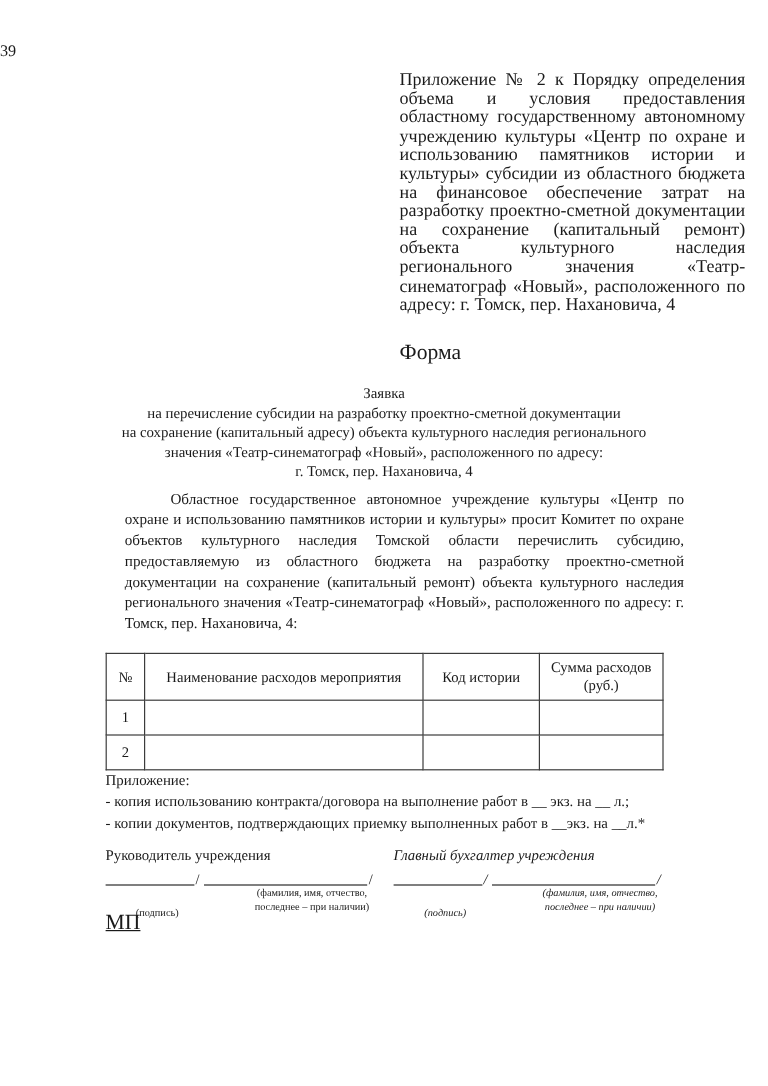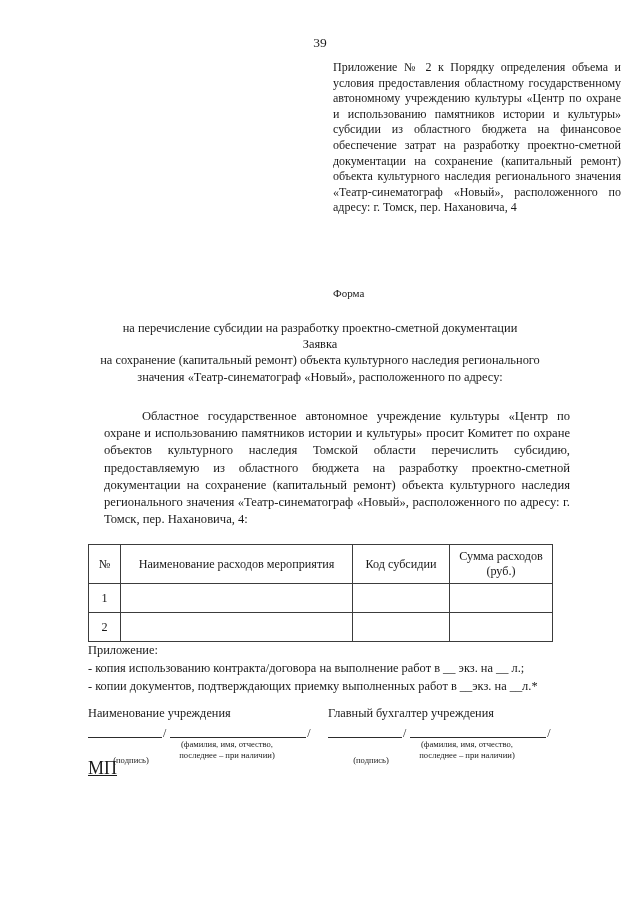--- a/index.html
+++ b/index.html
@@ -23,45 +23,43 @@
     padding: 0;
     overflow: hidden;
   }
 
   
   .page-number {
     position: absolute;
     top: 36px;
     left: 0;
     width: 552px;
-    text-align: center;
     font-size: 13.5px;
     line-height: 1;
-    padding-left: 44px;
   }
 
   
   .appendix-block {
     position: absolute;
     top: 60px;
     left: 333px;
     width: 288px;
-    font-size: 12px;
+    font-size: 15px;
     line-height: 15.6px;
     text-align: justify;
     text-align-last: left;
     hyphens: none;
   }
 
   
   .forma {
     position: absolute;
     top: 286px;
     left: 333px;
-    font-size: 11px;
+    font-size: 18px;
     line-height: 15.6px;
   }
 
   
   .title-block {
     position: absolute;
     top: 320px;
     left: 85px;
     width: 470px;
     text-align: center;
@@ -131,21 +129,21 @@
     top: 706px;
     left: 88px;
     width: 470px;
     font-size: 12.3px;
   }
   .sig-col {
     position: absolute;
     top: 0;
   }
   .sig-left  { left: 0px;   width: 235px; }
-  .sig-right { left: 240px; width: 235px; }
+  .sig-right { left: 240px; width: 235px; font-style: italic; }
 
   .sig-role {
     font-size: 12.3px;
     line-height: 15px;
     white-space: nowrap;
   }
   .sig-rule-row {
     display: flex;
     align-items: flex-end;
     margin-top: 5px;
@@ -170,21 +168,21 @@
   }
   .cap-sign {
     position: absolute;
     left: 8px;
     top: 16px;
     width: 70px;
     text-align: center;
   }
   .cap-name {
     position: absolute;
-    left: 64px;
+    left: 97px;
     top: 0;
     width: 150px;
     text-align: center;
   }
 
   
   .stamp {
     position: absolute;
     top: 761px;
     left: 88px;
@@ -215,34 +213,35 @@
 
 <div class="page">
 
   <div class="page-number">39</div>
 
   <div class="appendix-block">Приложение № 2 к Порядку определения объема и условия предоставления областному государственному автономному учреждению культуры «Центр по охране и использованию памятников истории и культуры» субсидии из областного бюджета на финансовое обеспечение затрат на разработку проектно-сметной документации на сохранение (капитальный ремонт) объекта культурного наследия регионального значения «Театр-синематограф «Новый», расположенного по адресу: г. Томск, пер. Нахановича, 4</div>
 
   <div class="forma">Форма</div>
 
   <div class="title-block">
+    <span class="t-main">Заявка</span>
     <span class="t-main">на перечисление субсидии на разработку проектно-сметной документации</span>
-    <span class="t-main">Заявка</span>
-    <span class="t-main">на сохранение (капитальный ремонт) объекта культурного наследия регионального</span>
+    <span class="t-main">на сохранение (капитальный адресу) объекта культурного наследия регионального</span>
     <span class="t-main">значения «Театр-синематограф «Новый», расположенного по адресу:</span>
+    <span class="t-main">г. Томск, пер. Нахановича, 4</span>
   </div>
 
   <div class="body-paragraph">Областное государственное автономное учреждение культуры «Центр по охране и использованию памятников истории и культуры» просит Комитет по охране объектов культурного наследия   Томской области перечислить субсидию, предоставляемую  из областного   бюджета   на   разработку   проектно-сметной документации  на сохранение  (капитальный  ремонт)  объекта  культурного наследия регионального значения «Театр-синематограф «Новый», расположенного по адресу: г. Томск, пер. Нахановича, 4:</div>
 
   <table class="expense-table">
     <thead>
       <tr>
         <th class="col-num">№</th>
         <th class="col-name">Наименование расходов мероприятия</th>
-        <th class="col-code">Код субсидии</th>
+        <th class="col-code">Код истории</th>
         <th class="col-sum">Сумма расходов (руб.)</th>
       </tr>
     </thead>
     <tbody>
       <tr>
         <td class="col-num">1</td>
         <td class="col-name"></td>
         <td class="col-code"></td>
         <td class="col-sum"></td>
       </tr>
@@ -257,21 +256,21 @@
 
   <div class="attachments">
     <div class="att-line">Приложение:</div>
     <div class="att-line">- копия использованию контракта/договора на выполнение работ в __ экз. на __ л.;</div>
     <div class="att-line">- копии документов, подтверждающих приемку выполненных работ в __экз. на __л.*</div>
   </div>
 
   <div class="signatures">
 
     <div class="sig-col sig-left">
-      <div class="sig-role">Наименование учреждения</div>
+      <div class="sig-role">Руководитель учреждения</div>
       <div class="sig-rule-row">
         <span class="rule rule-sign"></span>
         <span class="slash">/</span>
         <span class="rule rule-name"></span>
         <span class="slash">/</span>
       </div>
       <div class="sig-captions">
         <div class="cap-sign">(подпись)</div>
         <div class="cap-name">
           <div>(фамилия, имя, отчество,</div>

